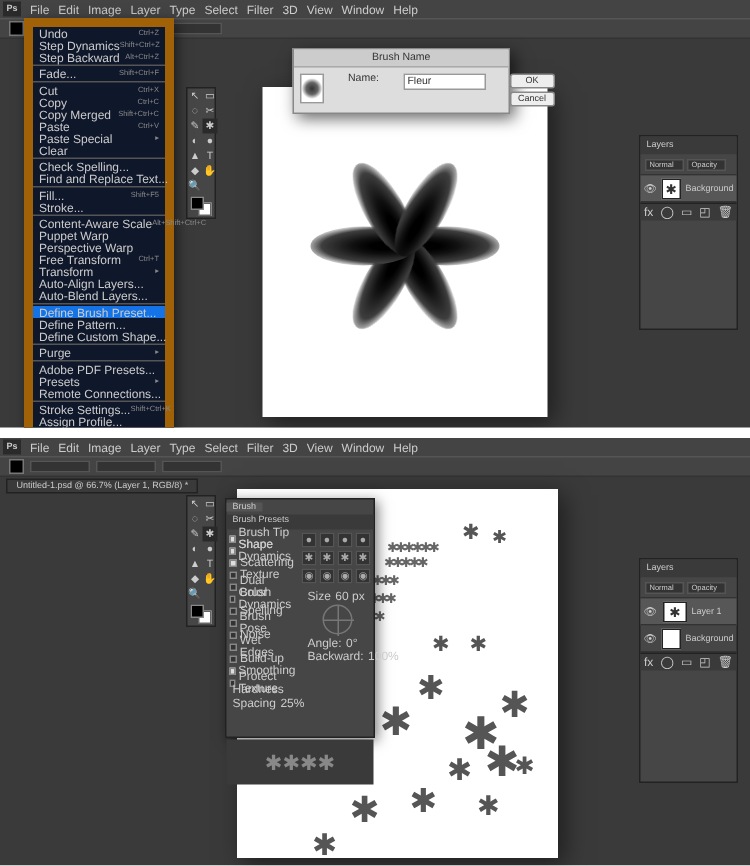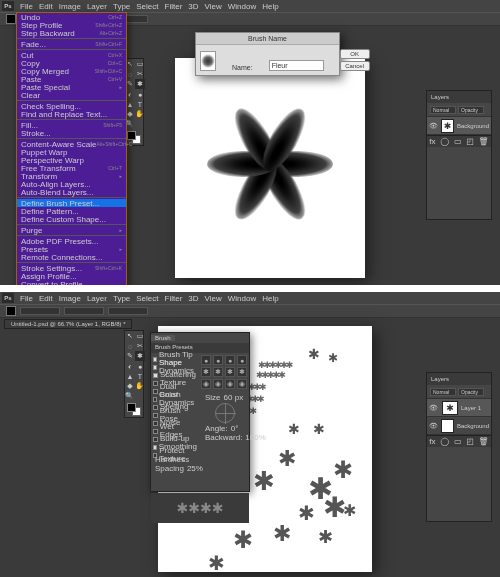--- a/index.html
+++ b/index.html
@@ -5,27 +5,27 @@
 *{box-sizing:border-box;margin:0;padding:0;font-family:Tahoma,Arial,sans-serif;font-size:8px;color:#ccc}
 body{background:#fff;width:500px}
 .shot{background:#3a3a3a;width:500px;position:relative;overflow:hidden}
 .shot1{height:285px;margin-bottom:7px}
 .shot2{height:285px}
 .menubar{height:12px;background:#444;display:flex;align-items:center;padding-left:2px;gap:6px;font-size:7px}
 .menubar .logo{width:12px;height:10px;background:#2a2a2a;display:flex;align-items:center;justify-content:center;font-weight:bold;font-size:6px}
 .optbar{height:14px;background:#444;border-top:1px solid #555;border-bottom:1px solid #333;display:flex;align-items:center;padding-left:6px;gap:4px}
 .optbar .swatch{width:10px;height:10px;background:#000;border:1px solid #777}
 .optbar .sep{width:40px;height:8px;background:#333;border:1px solid #555}
-.editmenu{position:absolute;left:16px;top:12px;width:111px;background:#4c1d95;border:1px solid #a16207;box-shadow:2px 2px 8px rgba(0,0,0,.5);z-index:20}
+.editmenu{position:absolute;left:16px;top:12px;width:100px;background:#0f172a;border:6px solid #a16207;box-shadow:2px 2px 8px rgba(0,0,0,.5);z-index:20}
 .editmenu .mi{padding:1px 4px;font-size:6px;display:flex;justify-content:space-between;line-height:7px;height:8px;align-items:center;white-space:nowrap}
 .editmenu .sep{height:1px;background:#555;margin:1px 0}
 .editmenu .hl{background:#1473e6;color:#fff}
 .dialog{position:absolute;left:195px;top:32px;width:145px;background:#ddd;border:1px solid #888;box-shadow:3px 3px 10px rgba(0,0,0,.6);z-index:25}
 .dialog .titlebar{background:#ccc;font-size:7px;color:#333;padding:2px 4px;text-align:center;border-bottom:1px solid #aaa}
-.dialog .body{display:flex;align-items:flex-end;padding:4px;gap:16px}
+.dialog .body{display:flex;align-items:flex-start;padding:4px;gap:16px}
 .dialog .preview{width:20px;height:20px;background:#fff;border:1px solid #999;display:flex;align-items:center;justify-content:center}
 .dialog .preview div{width:14px;height:14px;background:radial-gradient(circle,#333 0%,#666 40%,transparent 70%)}
 .dialog label{font-size:7px;color:#333}
 .dialog input{width:55px;height:11px;font-size:7px;border:1px solid #999;padding:0 2px;background:#fff;color:#333}
 .dialog .btns{display:flex;flex-direction:column;gap:2px;margin-left:auto}
 .dialog .btn{width:30px;height:10px;background:#eee;border:1px solid #888;font-size:6px;color:#333;display:flex;align-items:center;justify-content:center;border-radius:2px}
 .toolbox{position:absolute;left:124px;width:20px;background:#464646;border:1px solid #222;z-index:5}
 .toolbox.t1{top:58px}
 .toolbox.t2{top:38px}
 .toolgrid{display:grid;grid-template-columns:10px 10px}
@@ -101,21 +101,21 @@
     <span class="sep"></span>
     <span class="sep"></span>
   </div>
 
   <div class="editmenu" id="editmenu">
       <div class="mi">
         <span>Undo</span>
         <span style="color:#888;font-size:5px">Ctrl+Z</span>
       </div>
       <div class="mi">
-        <span>Step Profile</span>
+        <span>Step Dynamics</span>
         <span style="color:#888;font-size:5px">Shift+Ctrl+Z</span>
       </div>
       <div class="mi">
         <span>Step Backward</span>
         <span style="color:#888;font-size:5px">Alt+Ctrl+Z</span>
       </div>
       <div class="sep"></div>
       <div class="mi">
         <span>Fade...</span>
         <span style="color:#888;font-size:5px">Shift+Ctrl+F</span>

